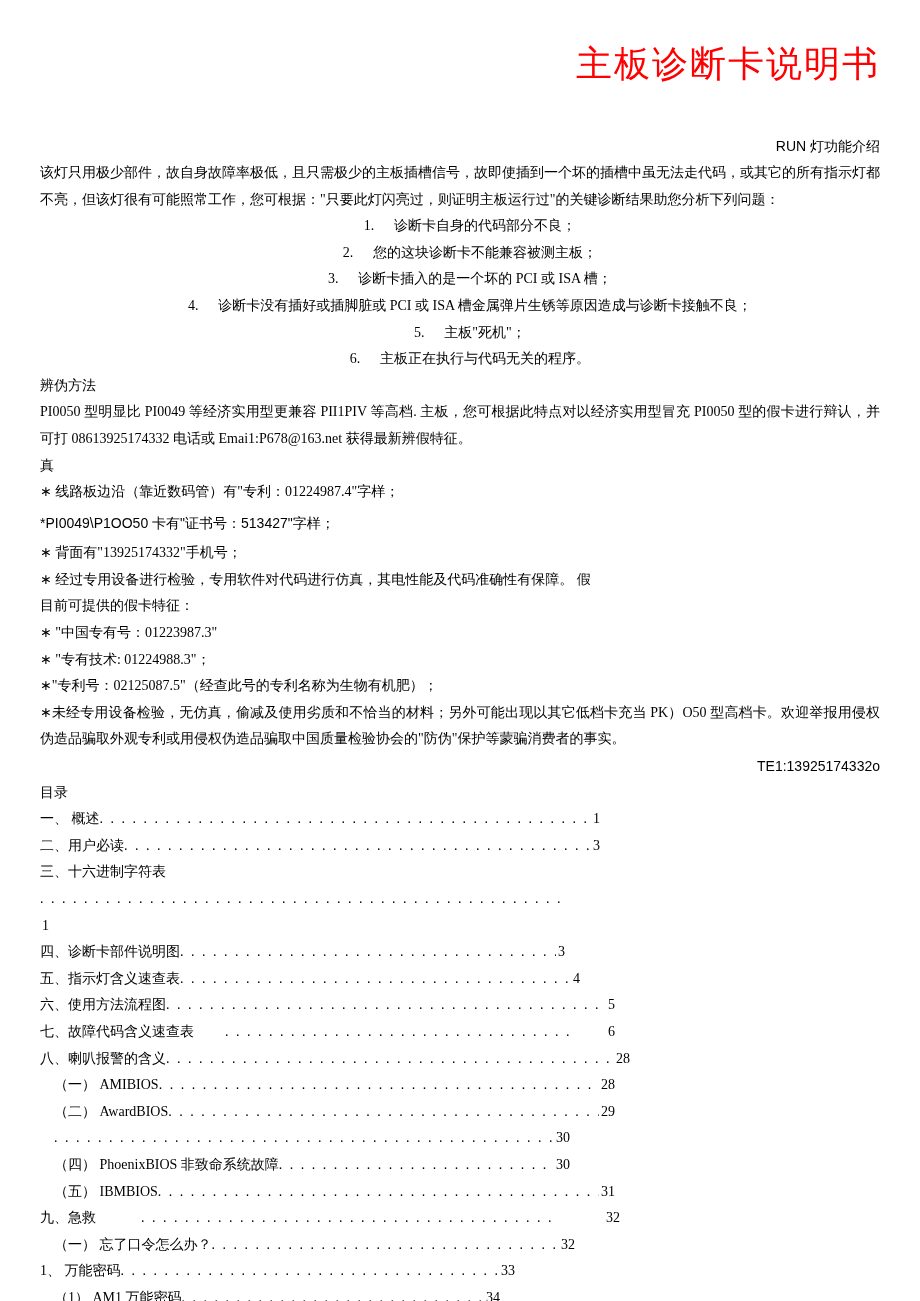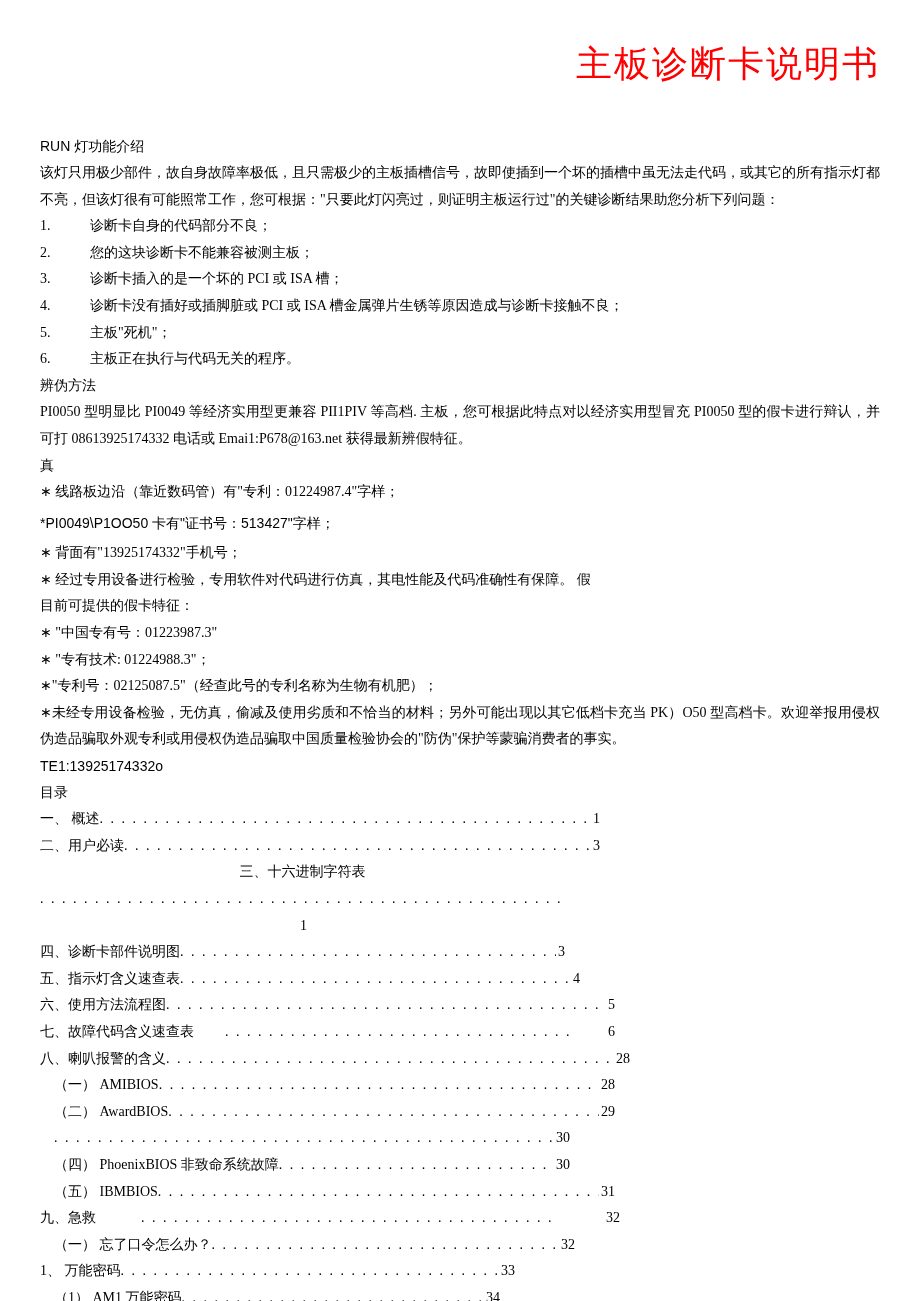--- a/index.html
+++ b/index.html
@@ -28,20 +28,21 @@
     }
     .para {
       text-align: justify;
     }
     .numbered-list {
       list-style: none;
       padding-left: 0;
     }
     .numbered-list li {
       padding-left: 0;
+      text-align: center;
     }
     .numbered-list .num {
       display: inline-block;
       width: 50px;
     }
     .toc-line {
       display: flex;
       white-space: nowrap;
       overflow: hidden;
     }
@@ -51,22 +52,22 @@
     .toc-dots {
       flex-shrink: 1;
       overflow: hidden;
       letter-spacing: 2px;
     }
     .toc-page {
       flex-shrink: 0;
       padding-left: 2px;
     }
     .toc-indent-1 { padding-left: 14px; }
-    .toc-indent-0 { padding-left: 0; text-align: center; }
-    .arial { font-family: Arial, sans-serif; }
+    .toc-indent-0 { padding-left: 0; }
+    .arial { font-family: Arial, sans-serif; text-align: right; }
   </style>
 </head>
 <body>
 
 <h1 class="title">主板诊断卡说明书</h1>
 
 <div class="section-heading arial">RUN 灯功能介绍</div>
 <p class="para">该灯只用极少部件，故自身故障率极低，且只需极少的主板插槽信号，故即使插到一个坏的插槽中虽无法走代码，或其它的所有指示灯都不亮，但该灯很有可能照常工作，您可根据："只要此灯闪亮过，则证明主板运行过"的关键诊断结果助您分析下列问题：</p>
 <ol class="numbered-list" id="s1list">
     <li><span class="num">1.</span><span>诊断卡自身的代码部分不良；</span></li>

